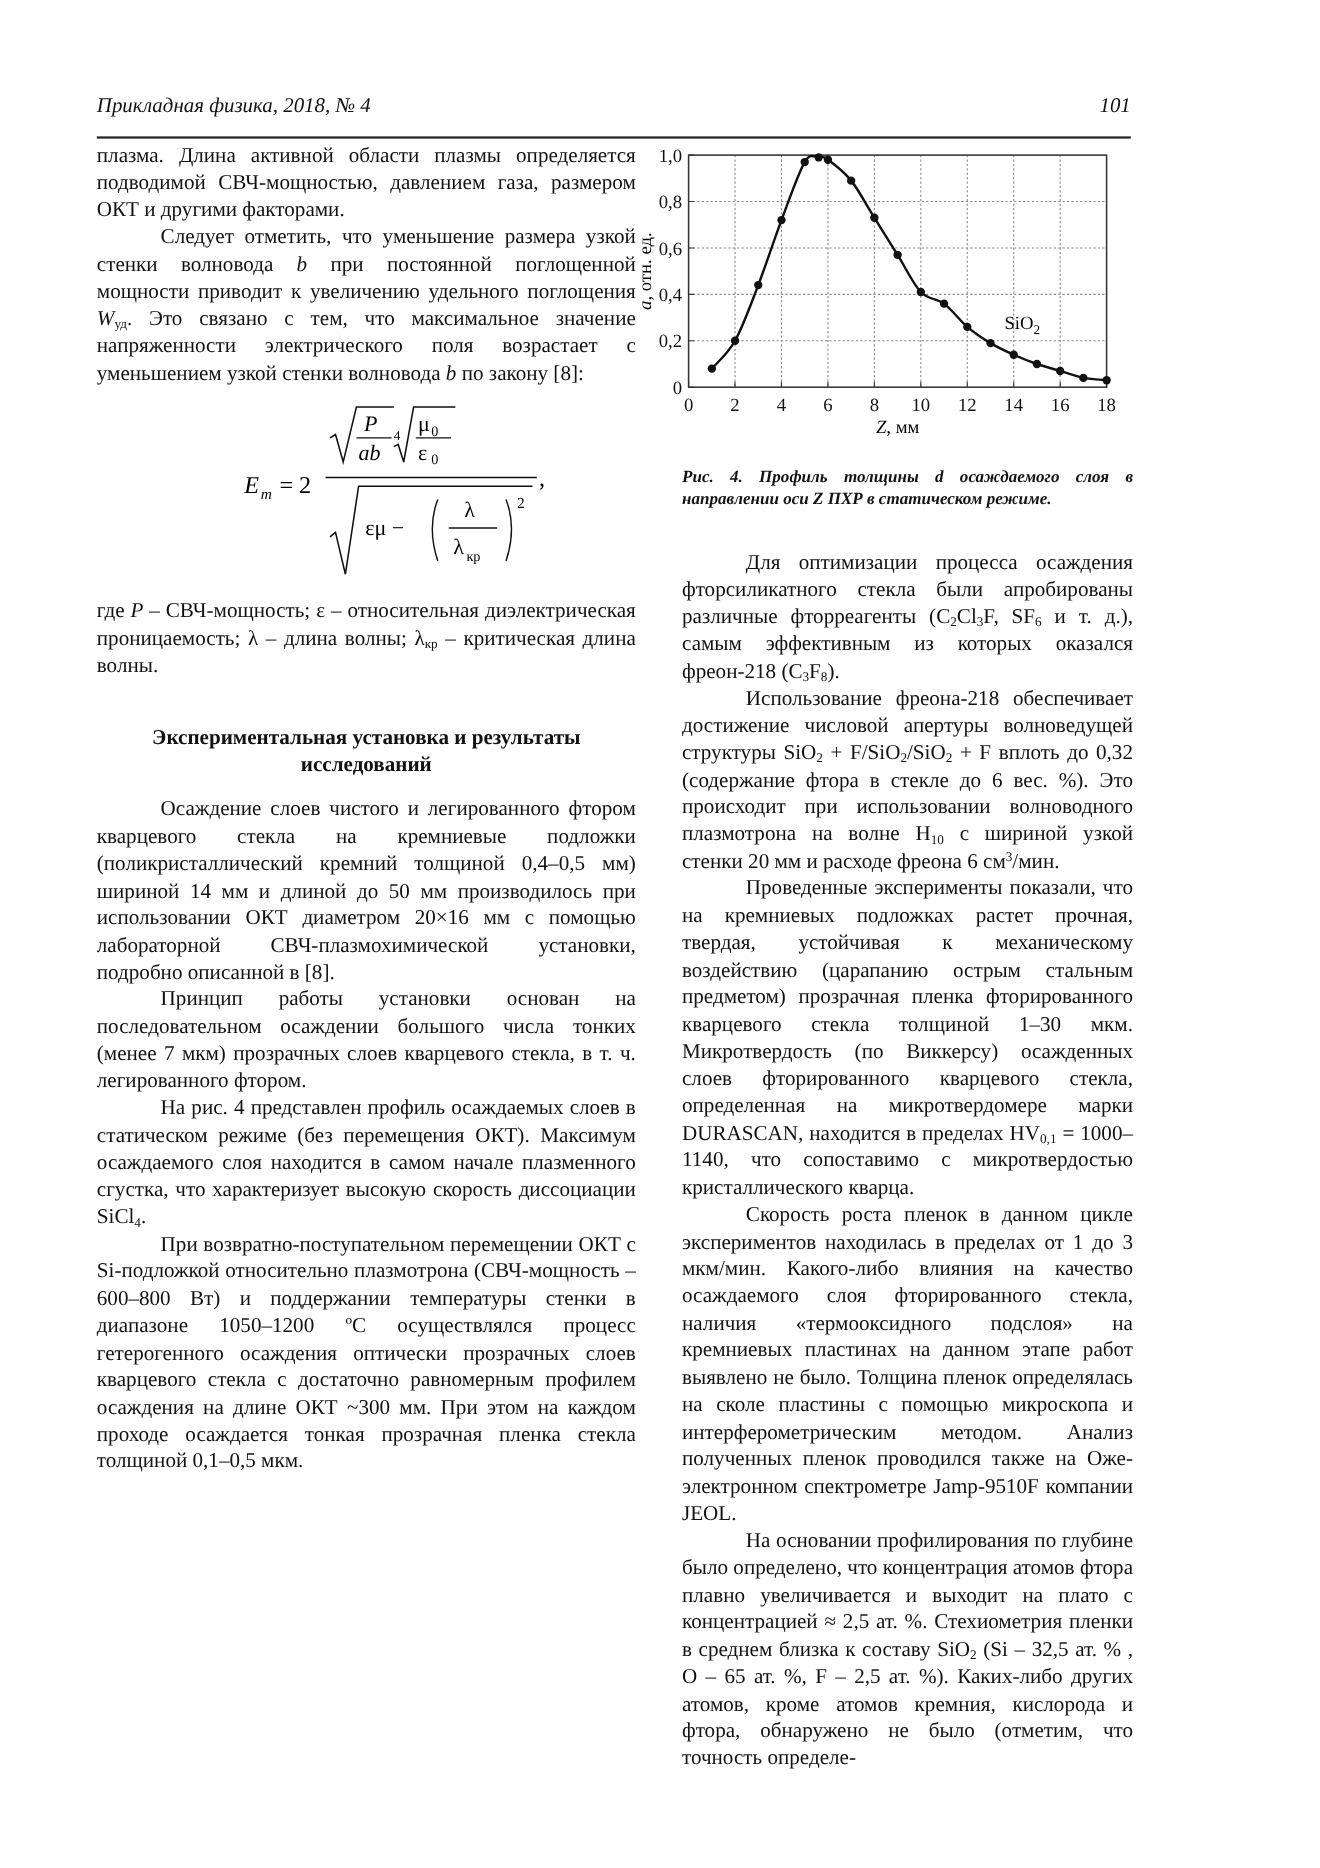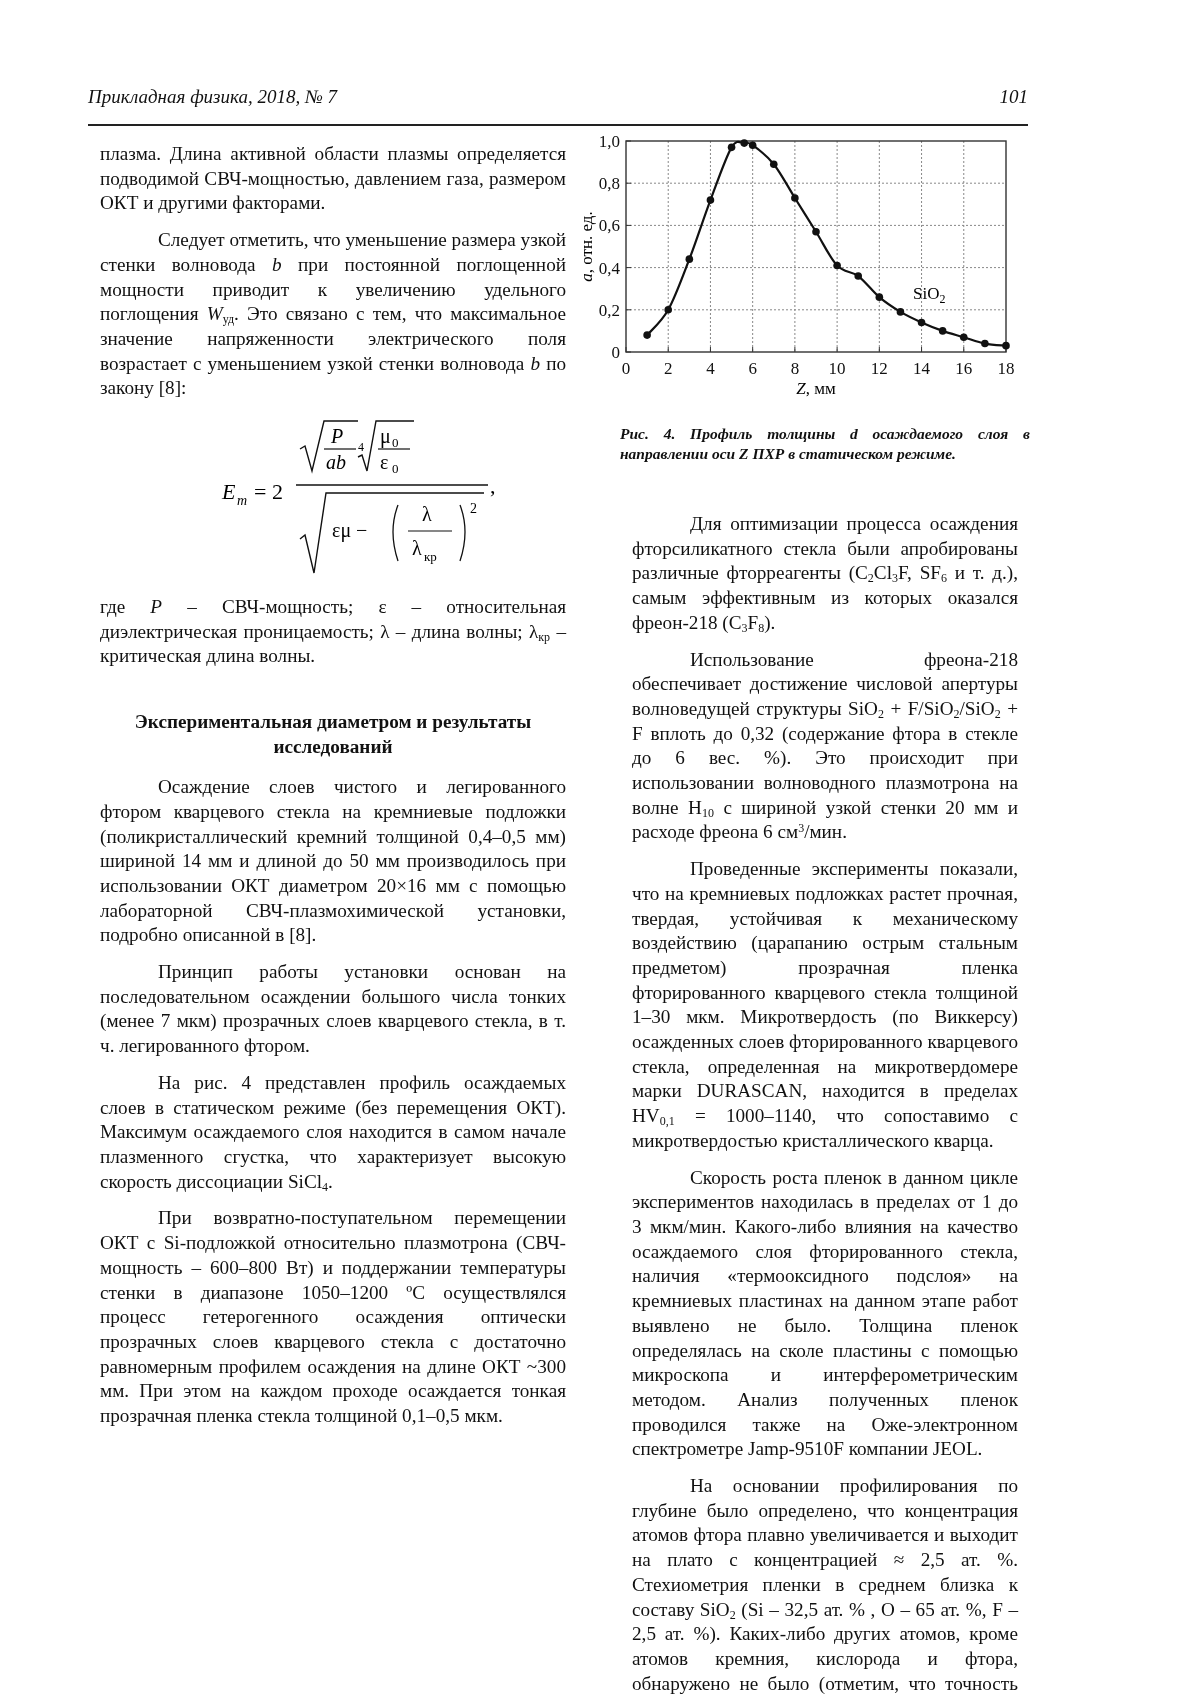--- a/index.html
+++ b/index.html
@@ -5,36 +5,36 @@
   html, body { margin:0; padding:0; background:#ffffff; }
   body { width:1200px; height:1698px; position:relative; overflow:hidden;
          font-family:"Liberation Serif", "DejaVu Serif", serif; color:#111; }
   .header { position:absolute; left:88px; top:86px; width:940px; height:30px; font-size:19px; }
   .header .journal { position:absolute; left:0; top:0; font-style:italic; }
   .header .pagenum { position:absolute; right:0; top:0; font-style:italic; }
   .header-rule { position:absolute; left:88px; top:124px; width:940px; height:1.5px; background:#222; }
   .col { position:absolute; top:130px; width:490px; font-size:19.2px; line-height:24.7px; text-align:justify; }
   .col.left { left:88px; }
   .col.right { left:620px; width:410px; top:500px; }
-  .col p { margin:12px; text-indent:0; }
+  .col p { margin:0; text-indent:0; }
   .col p.ind { text-indent:58px; }
   .col h3 { font-size:19.2px; font-weight:bold; text-align:center; margin:40px 0 16px 0; line-height:25px; }
   .formula { position:relative; height:168px; margin:10px 0 14px 0; }
   .formula svg { position:absolute; left:120px; top:0; }
   .reaction { text-align:center; margin:10px 0 14px 0; }
   sub { font-size:12px; vertical-align:-3px; line-height:0; }
   sup { font-size:12px; vertical-align:6px; line-height:0; }
   .chart-wrap { position:absolute; left:584px; top:130px; width:450px; height:280px; }
   .caption { position:absolute; left:620px; top:424px; width:410px; font-size:15.5px; font-weight:bold; font-style:italic; line-height:20px; text-align:justify; }
 </style>
 </head>
 <body>
 
 <div class="header">
-  <span class="journal">Прикладная физика, 2018, № 7</span>
+  <span class="journal">Прикладная физика, 2018, № 4</span>
   <span class="pagenum">101</span>
 </div>
 <div class="header-rule"></div>
 
 <div class="col left">
   <p>плазма. Длина активной области плазмы определяется подводимой СВЧ-мощностью, давлением газа, размером ОКТ и другими факторами.</p>
   <p class="ind">Следует отметить, что уменьшение размера узкой стенки волновода <i>b</i> при постоянной поглощенной мощности приводит к увеличению удельного поглощения <i>W</i><sub>уд</sub>. Это связано с тем, что максимальное значение напряженности электрического поля возрастает с уменьшением узкой стенки волновода <i>b</i> по закону [8]:</p>
 
   <div class="formula">
     <svg width="320" height="168" viewBox="0 0 320 168" style="font-family:'Liberation Serif', serif;">
@@ -64,21 +64,21 @@
       <text x="214" y="108" font-size="20">λ</text>
       <line x1="200" y1="118" x2="244" y2="118" stroke="#111" stroke-width="1.2"></line>
       <text x="204" y="142" font-size="20">λ</text>
       <text x="216" y="148" font-size="13">кр</text>
       <path d="M252 92 Q262 118 252 148" fill="none" stroke="#111" stroke-width="1.3"></path>
       <text x="262" y="100" font-size="14">2</text>
     </svg>
   </div>
 
   <p>где <i>P</i> – СВЧ-мощность; ε – относительная диэлектрическая проницаемость; λ – длина волны; λ<sub>кр</sub> – критическая длина волны.</p>
-  <h3>Экспериментальная диаметром и результаты исследований</h3>
+  <h3>Экспериментальная установка и результаты исследований</h3>
   <p class="ind">Осаждение слоев чистого и легированного фтором кварцевого стекла на кремниевые подложки (поликристаллический кремний толщиной 0,4–0,5 мм) шириной 14 мм и длиной до 50 мм производилось при использовании ОКТ диаметром 20×16 мм с помощью лабораторной СВЧ-плазмохимической установки, подробно описанной в [8].</p>
   <p class="ind">Принцип работы установки основан на последовательном осаждении большого числа тонких (менее 7 мкм) прозрачных слоев кварцевого стекла, в т. ч. легированного фтором.</p>
   <p class="ind">На рис. 4 представлен профиль осаждаемых слоев в статическом режиме (без перемещения ОКТ). Максимум осаждаемого слоя находится в самом начале плазменного сгустка, что характеризует высокую скорость диссоциации SiCl<sub>4</sub>.</p>
   <p class="ind">При возвратно-поступательном перемещении ОКТ с Si-подложкой относительно плазмотрона (СВЧ-мощность – 600–800 Вт) и поддержании температуры стенки в диапазоне 1050–1200 ºС осуществлялся процесс гетерогенного осаждения оптически прозрачных слоев кварцевого стекла с достаточно равномерным профилем осаждения на длине ОКТ ~300 мм. При этом на каждом проходе осаждается тонкая прозрачная пленка стекла толщиной 0,1–0,5 мкм.</p>
 </div>
 
 <div class="chart-wrap">
   <svg id="chart" width="450" height="280" style="font-family:'Liberation Serif', serif;">
     <g id="grid">
         <line x1="84.22222222222223" y1="11" x2="84.22222222222223" y2="222" stroke="#888" stroke-width="1" stroke-dasharray="2,2"></line>

